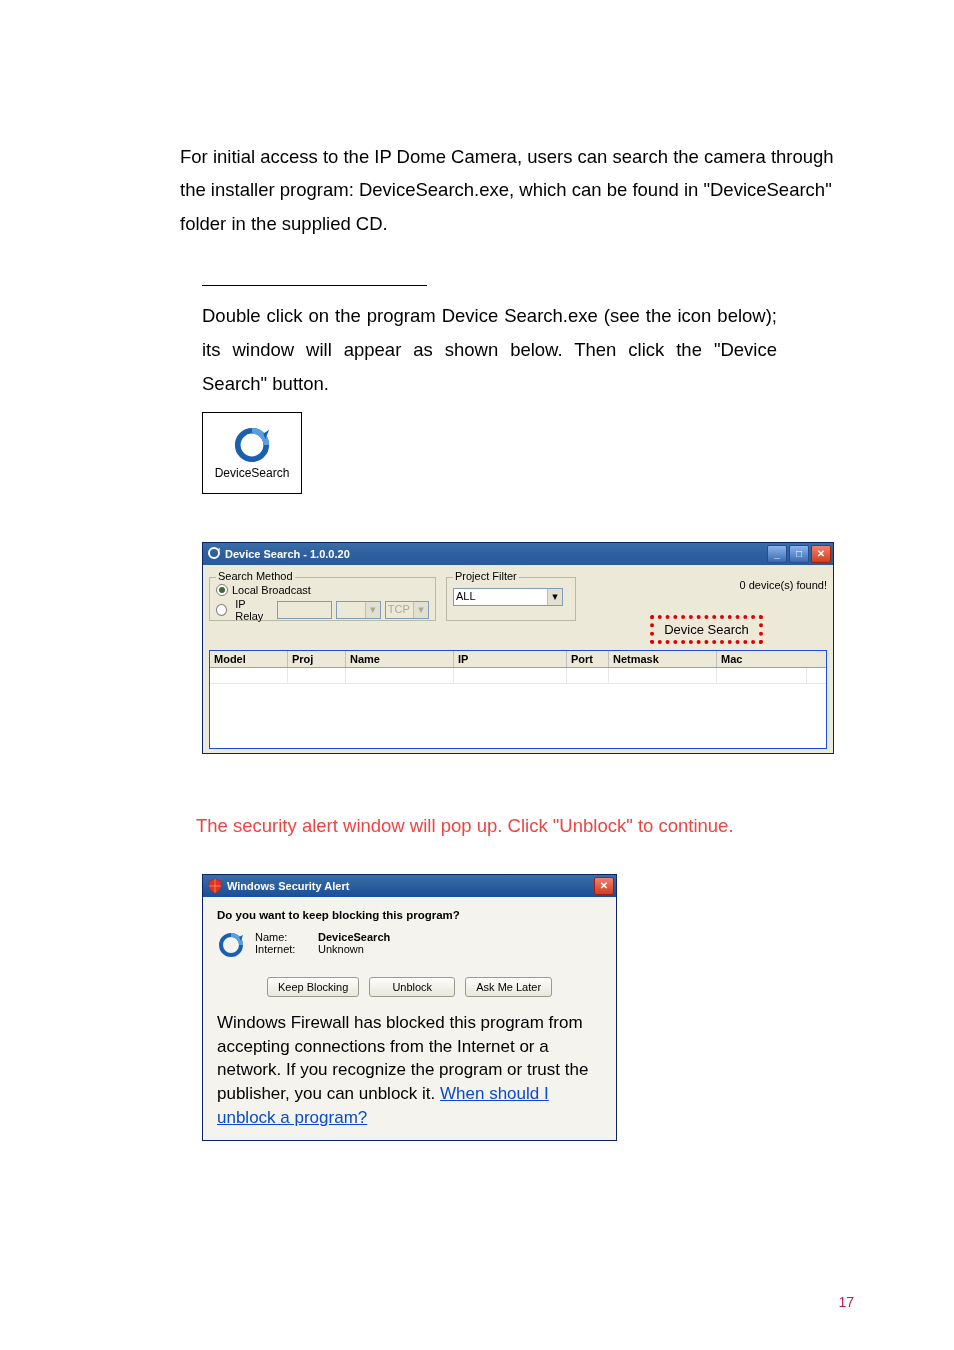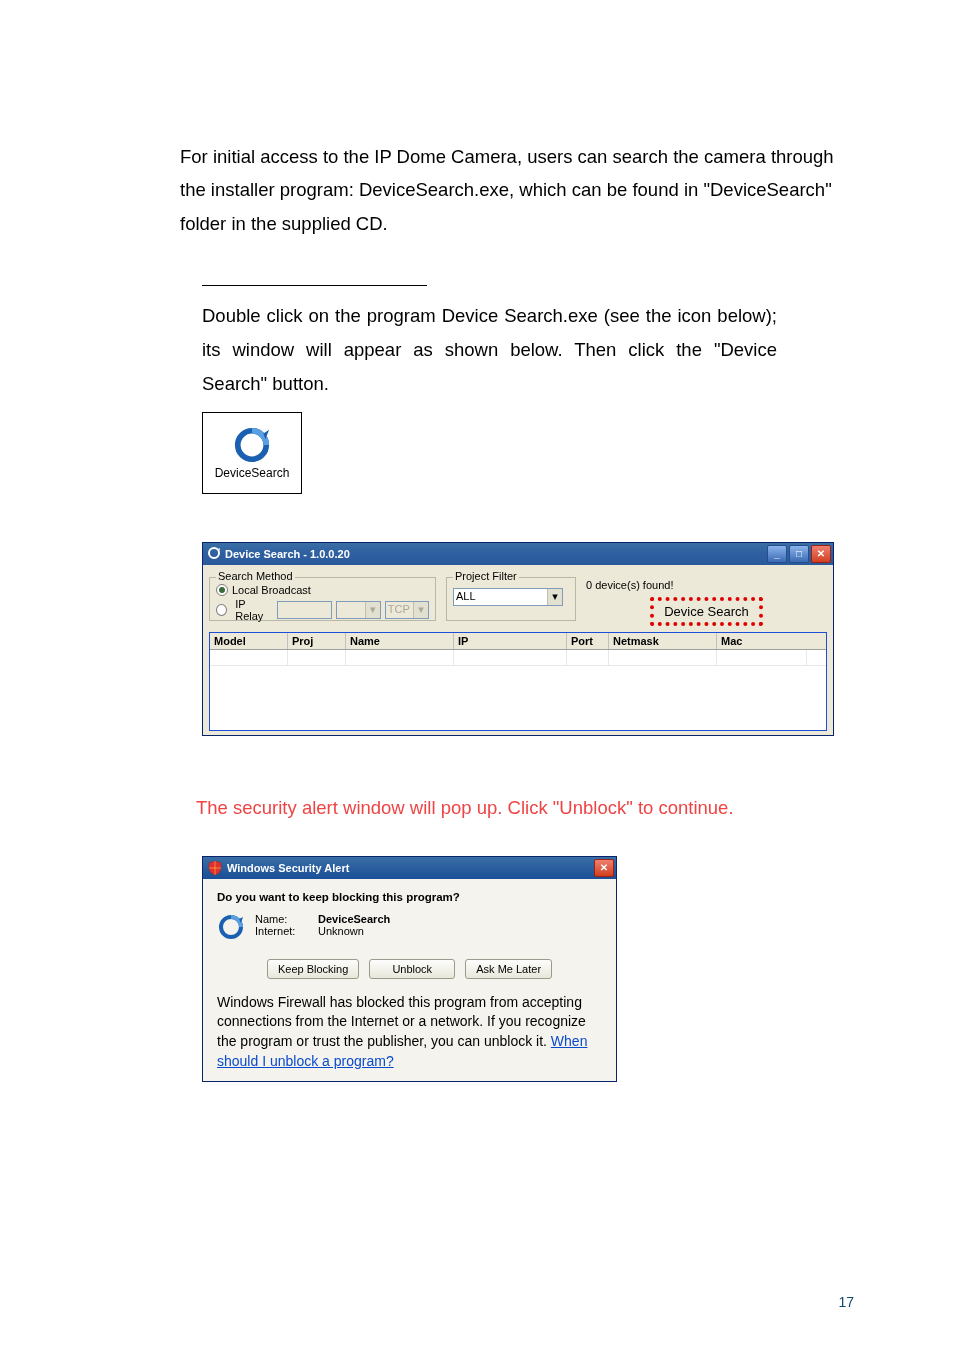--- a/index.html
+++ b/index.html
@@ -122,21 +122,21 @@
   .inputbox.disabled { background: #ece9d8; color: #aca899; }
   .ip-relay-row { display: flex; align-items: center; gap: 4px; }
   .ip-relay-row .inputbox { width: 48px; }
   .sel-field { width: 54px; display: flex; }
   .sel-field .txt { flex: 1; padding: 1px 2px; font-size: 11px; color: #aca899; }
   .sel-field .arrow { width: 15px; background: #e2e0d0; border-left: 1px solid #c0c0b0; display: flex; align-items: center; justify-content: center; }
   .fs-filter .filter-sel { display: flex; width: 110px; height: 18px; border: 1px solid #7f9db9; background: #fff; margin-top: 6px; }
   .filter-sel .txt { flex: 1; padding: 1px 2px; font-size: 11px; }
   .filter-sel .arrow { width: 15px; background: #e2e0d0; border-left: 1px solid #c0c0b0; display: flex; align-items: center; justify-content: center; }
   .found-col { flex: 1; padding-top: 8px; }
-  .found-txt { font-size: 11px; margin-bottom: 6px; text-align: left; }
+  .found-txt { font-size: 11px; margin-bottom: 24px; text-align: right; }
   .search-btn {
     border: 4px dotted #e00000;
     background: #ece9d8;
     padding: 3px 10px;
     font-size: 13px;
     font-family: Tahoma, sans-serif;
     display: block;
     margin: 0 auto;
     border-radius: 2px;
   }
@@ -214,31 +214,31 @@
   .sa-btn {
     min-width: 86px;
     padding: 3px 10px;
     background: linear-gradient(to bottom, #fdfdfd, #e9e7da);
     border: 1px solid #9c9a8c;
     border-radius: 3px;
     font-size: 11px;
     text-align: center;
   }
   .sa-foot {
-    font-size: 14px;
+    font-size: 17px;
     line-height: 1.4;
   }
   .sa-foot .link { color: #0a4acc; text-decoration: underline; }
 
   .page-num {
     position: absolute;
     right: 100px;
     bottom: 40px;
     font-size: 14px;
-    color: #0c4a6e;
+    color: #be185d;
   }
 </style>
 </head>
 <body>
 
 <div class="page">
 
   <div class="para">For initial access to the IP Dome Camera, users can search the camera through the installer program: DeviceSearch.exe, which can be found in "DeviceSearch" folder in the supplied CD.</div>
 
   <div class="step-block">

